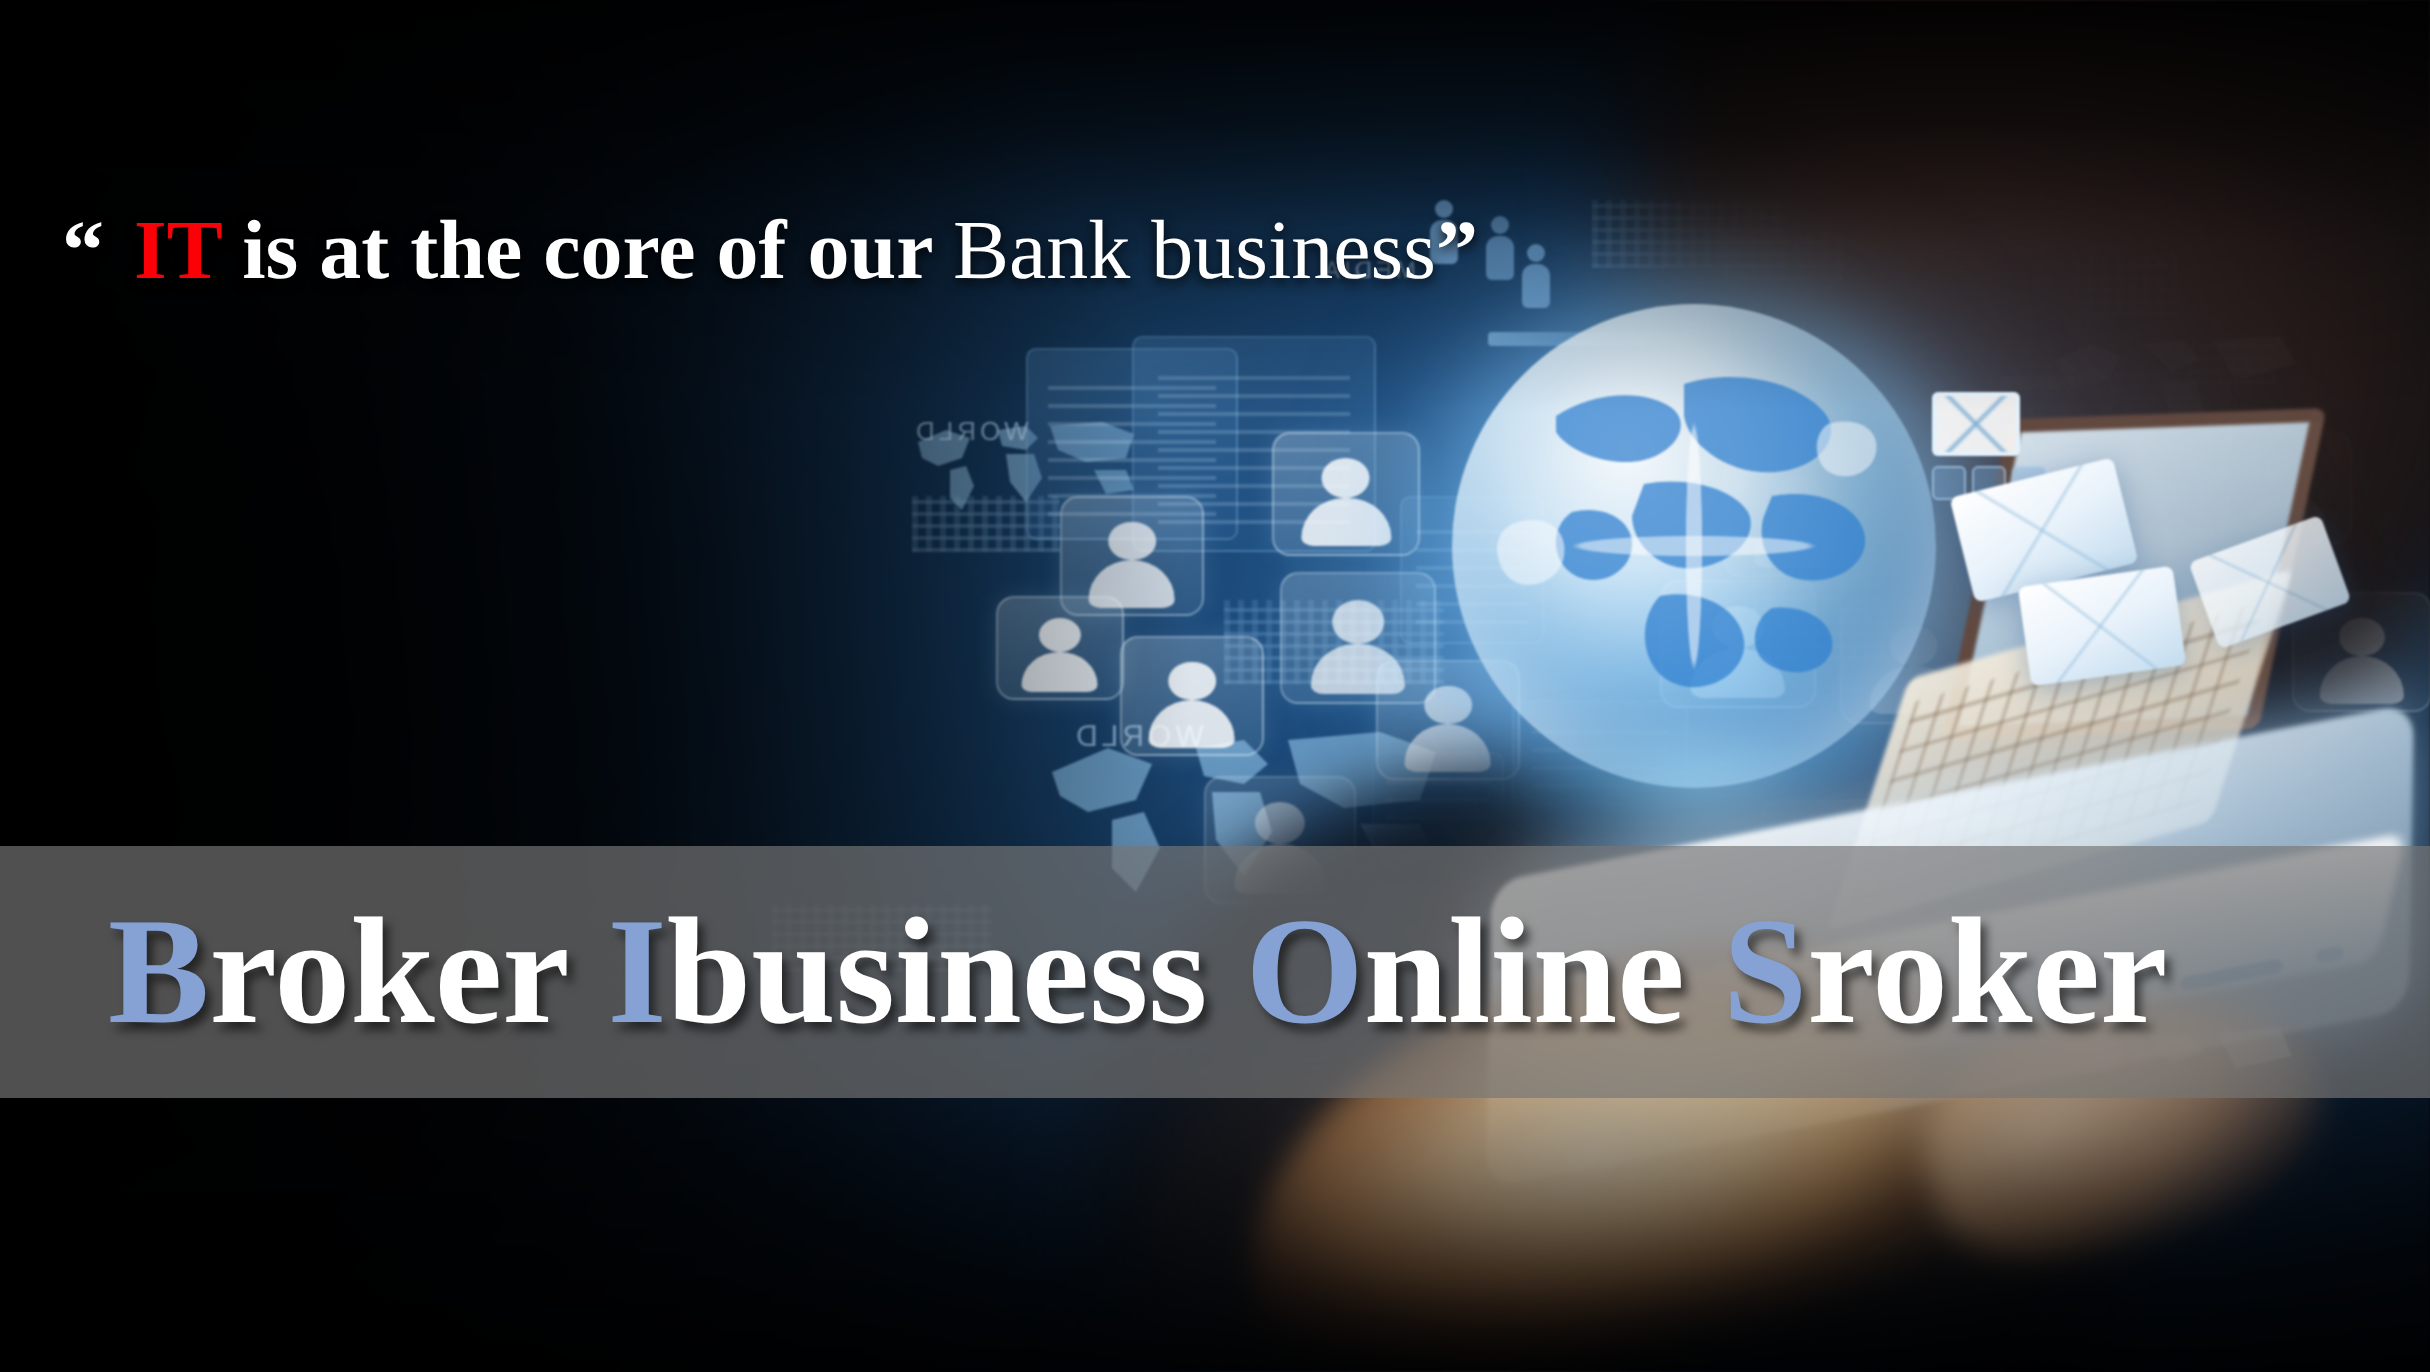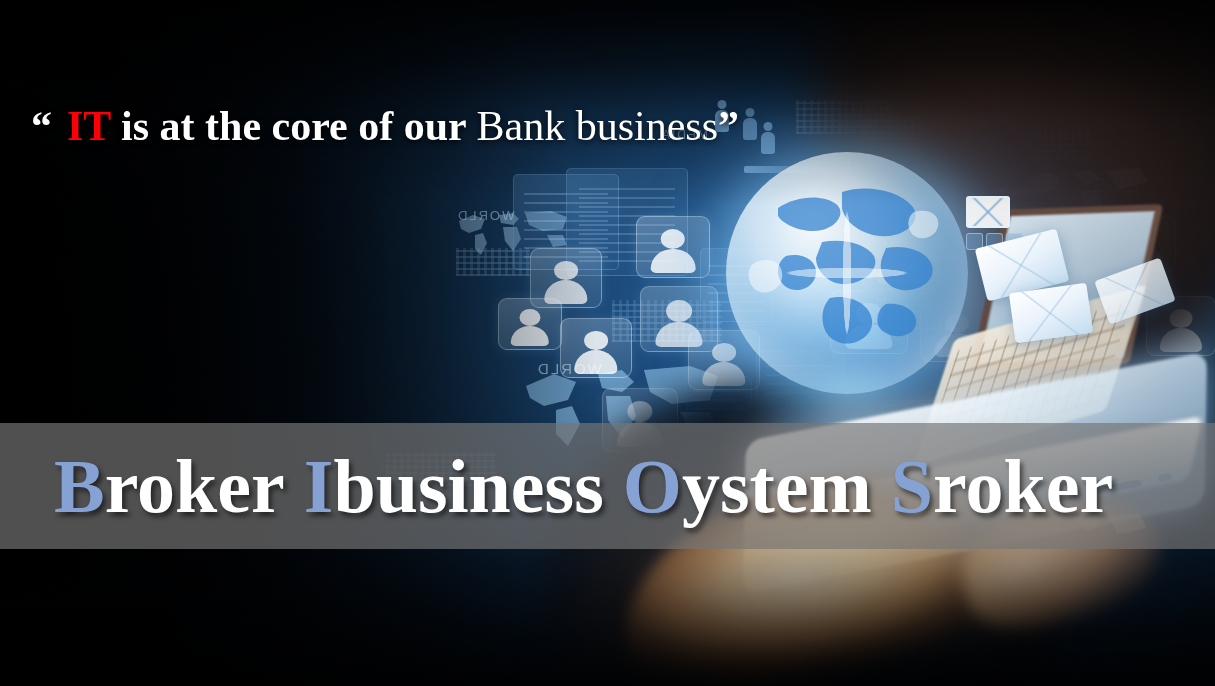--- a/index.html
+++ b/index.html
@@ -617,16 +617,16 @@
     <div class="layer bg-vignette-bottom"></div>
   </div>
 
   <div class="quote">
     <span>“</span><span class="accent">IT</span><span> is at the core of our </span><span class="light">Bank business</span><span>”</span>
   </div>
 
   <div class="band"></div>
 
   <div class="title">
-    <span><span class="cap">B</span><span>roker</span></span>&nbsp;<span><span class="cap">I</span><span>business</span></span>&nbsp;<span><span class="cap">O</span><span>ystem</span></span>&nbsp;<span><span class="cap">S</span><span>roker</span></span>
+    <span><span class="cap">B</span><span>roker</span></span>&nbsp;<span><span class="cap">I</span><span>business</span></span>&nbsp;<span><span class="cap">O</span><span>nline</span></span>&nbsp;<span><span class="cap">S</span><span>roker</span></span>
   </div>
 
 </div>
 
 </body></html>

